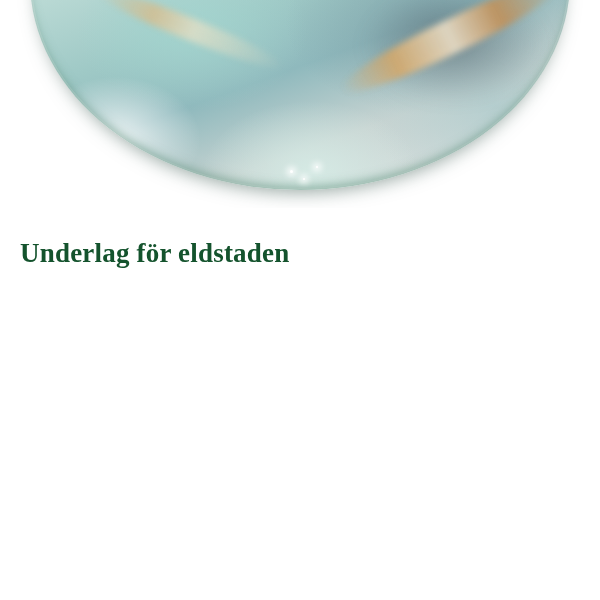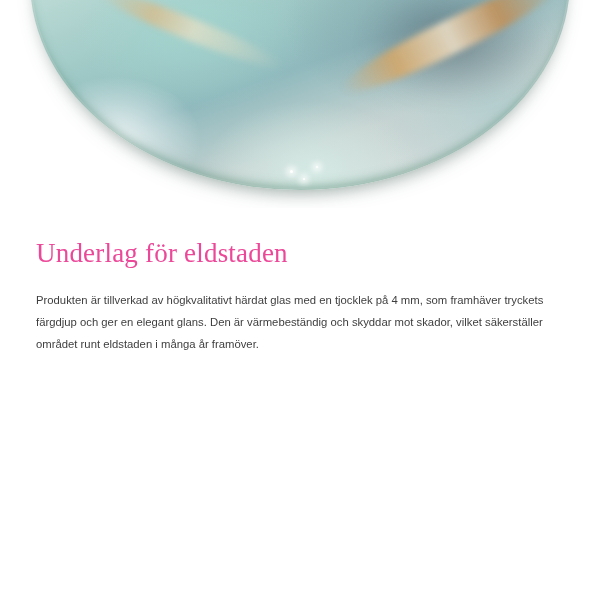--- a/index.html
+++ b/index.html
@@ -102,27 +102,27 @@
   .s3 { left: 316px; top: 166px; width: 2px; height: 2px; }
 
   
   .content {
     position: absolute;
     left: 0;
     top: 208px;
     width: 600px;
   }
   .headline {
-    margin: 28px 0 0 36px;
+    margin: 28px 0 0 20px;
     width: 520px;
     font-family: "Liberation Serif", serif;
     font-size: 27px;
     line-height: 1.28;
-    color: #ec4899;
-    font-weight: 400;
+    color: #14532d;
+    font-weight: 700;
     letter-spacing: 0.2px;
   }
   .headline .line2 { display: block; }
   .body-text {
     margin: 18px 0 0 36px;
     width: 514px;
     font-size: 11.3px;
     line-height: 1.95;
     color: #3e3e3e;
   }
@@ -168,21 +168,20 @@
     <div class="plate-edge"></div>
     <div class="sparkle s1"></div>
     <div class="sparkle s2"></div>
     <div class="sparkle s3"></div>
   </div>
 
   <div class="content">
     <h1 class="headline">
       <span>Underlag för eldstaden</span>
     </h1>
-    <p class="body-text">Produkten är tillverkad av högkvalitativt härdat glas med en tjocklek på 4 mm, som framhäver tryckets färgdjup och ger en elegant glans. Den är värmebeständig och skyddar mot skador, vilket säkerställer området runt eldstaden i många år framöver.</p>
   </div>
 
   <div class="features">
 
     <div class="feature">
       <div class="ico">
         
       </div>
 
     </div>

